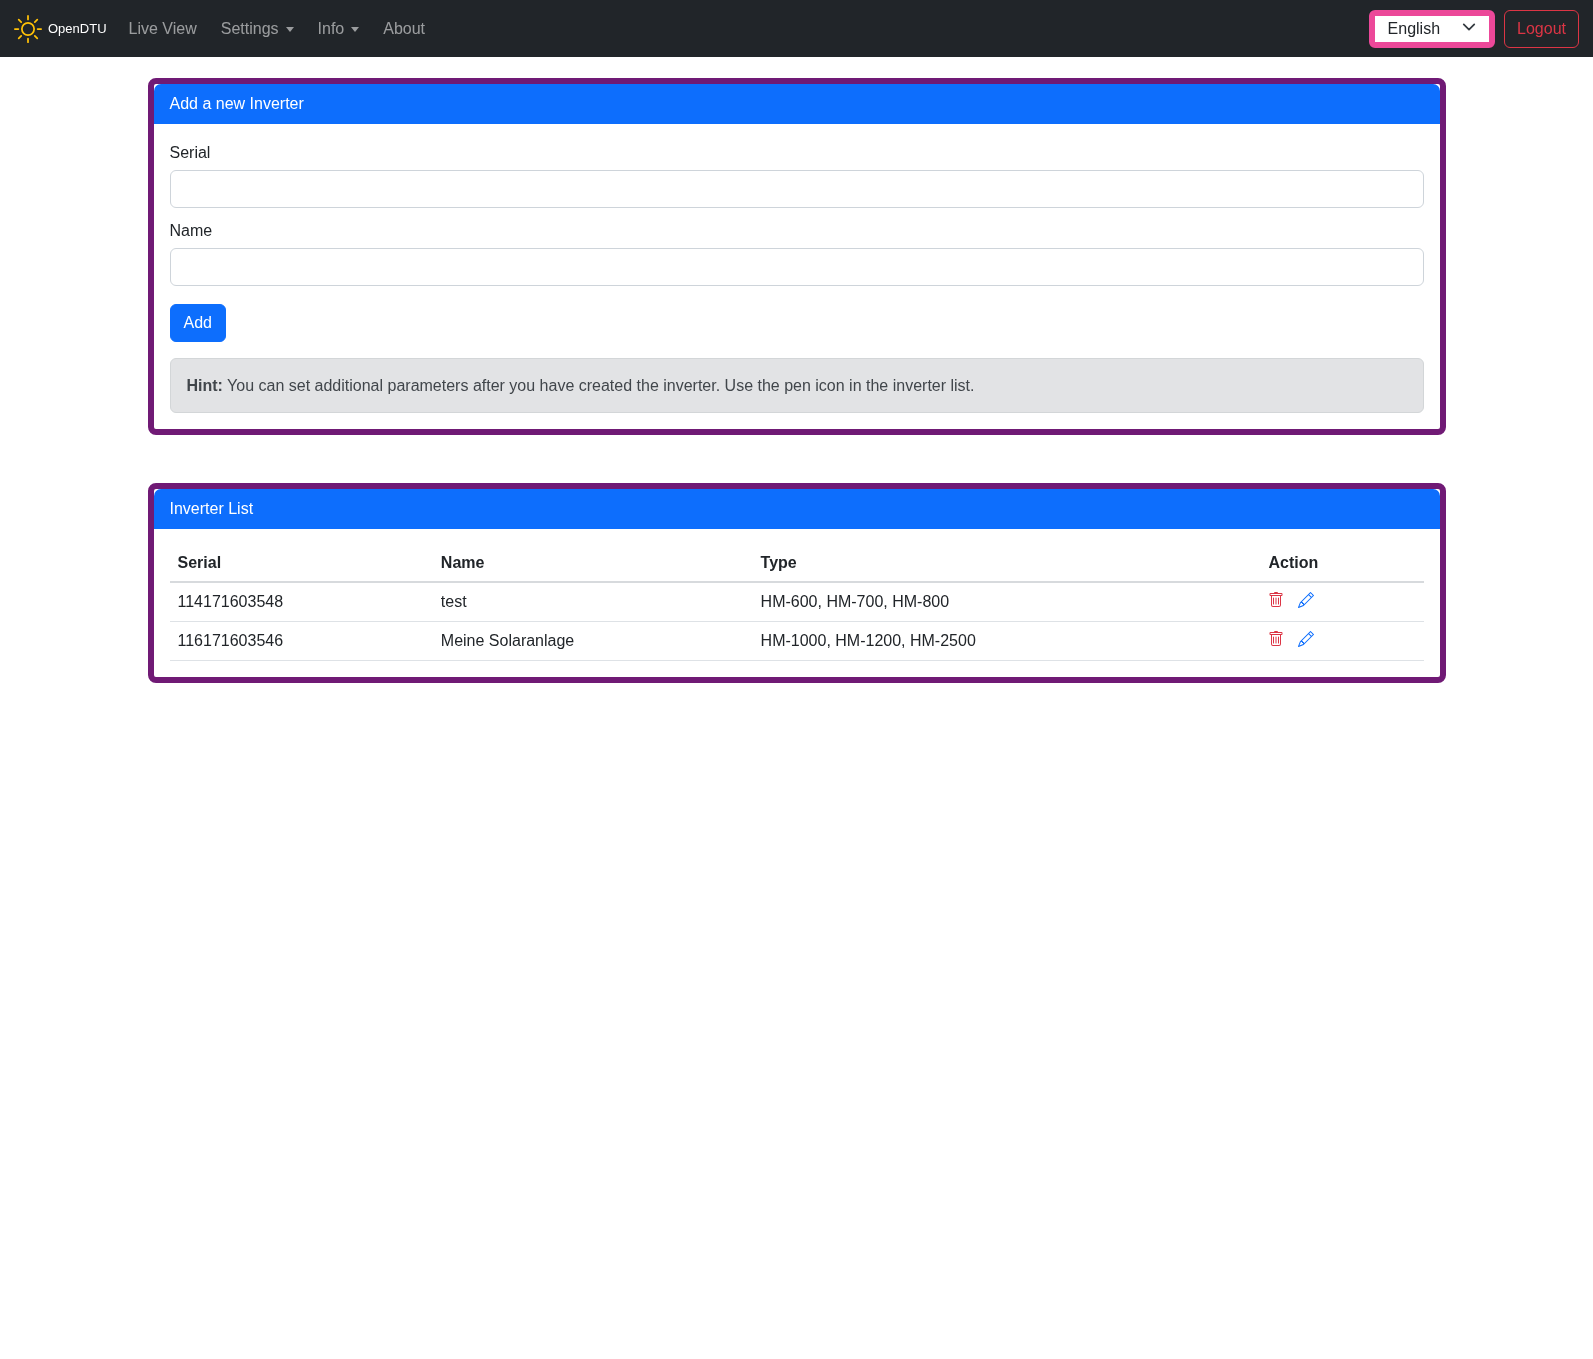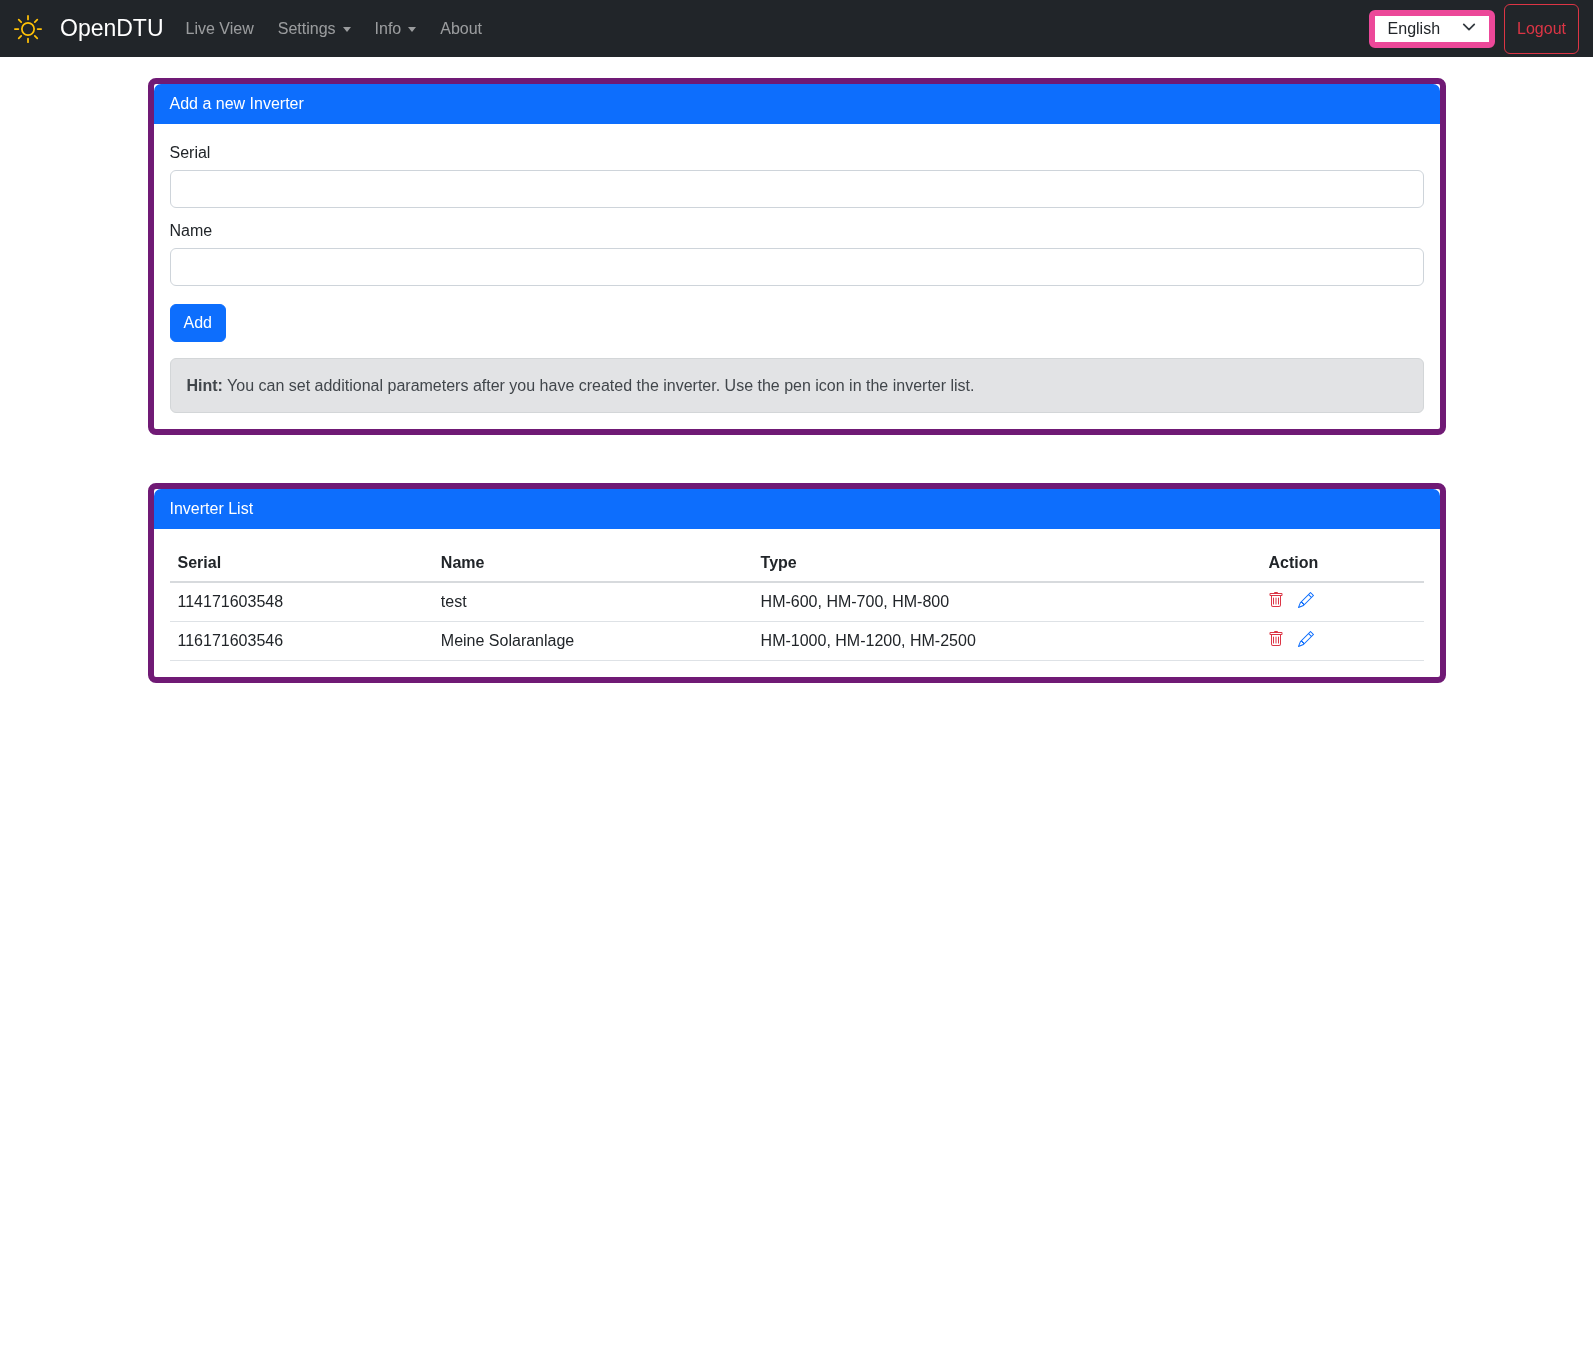--- a/index.html
+++ b/index.html
@@ -16,23 +16,23 @@
   .navbar {
     background: #212529;
     height: 57px;
     display: flex;
     align-items: center;
     padding: 0 14px;
   }
   .brand {
     display: flex;
     align-items: center;
-    gap: 18px;
+    gap: 6px;
     color: #ffffff;
-    font-size: 23px;
+    font-size: 13px;
     text-decoration: none;
     margin-right: 14px;
     cursor: pointer;
   }
   .brand svg { display: block; }
   .nav-links { display: flex; align-items: center; }
   .nav-link {
     color: rgba(255,255,255,0.55);
     text-decoration: none;
     padding: 8px;
@@ -64,21 +64,21 @@
     cursor: pointer;
   }
   .btn-outline-danger {
     background: transparent;
     border: 1px solid #dc3545;
     color: #dc3545;
     border-radius: 6px;
     padding: 6px 12px;
     font-size: 16px;
     font-family: inherit;
-    height: 50px;
+    height: 38px;
     cursor: pointer;
   }
 
   
   .container {
     max-width: 1322px;
     margin: 0 auto;
     padding: 21px 12px 0;
   }
   h1.page-title {

